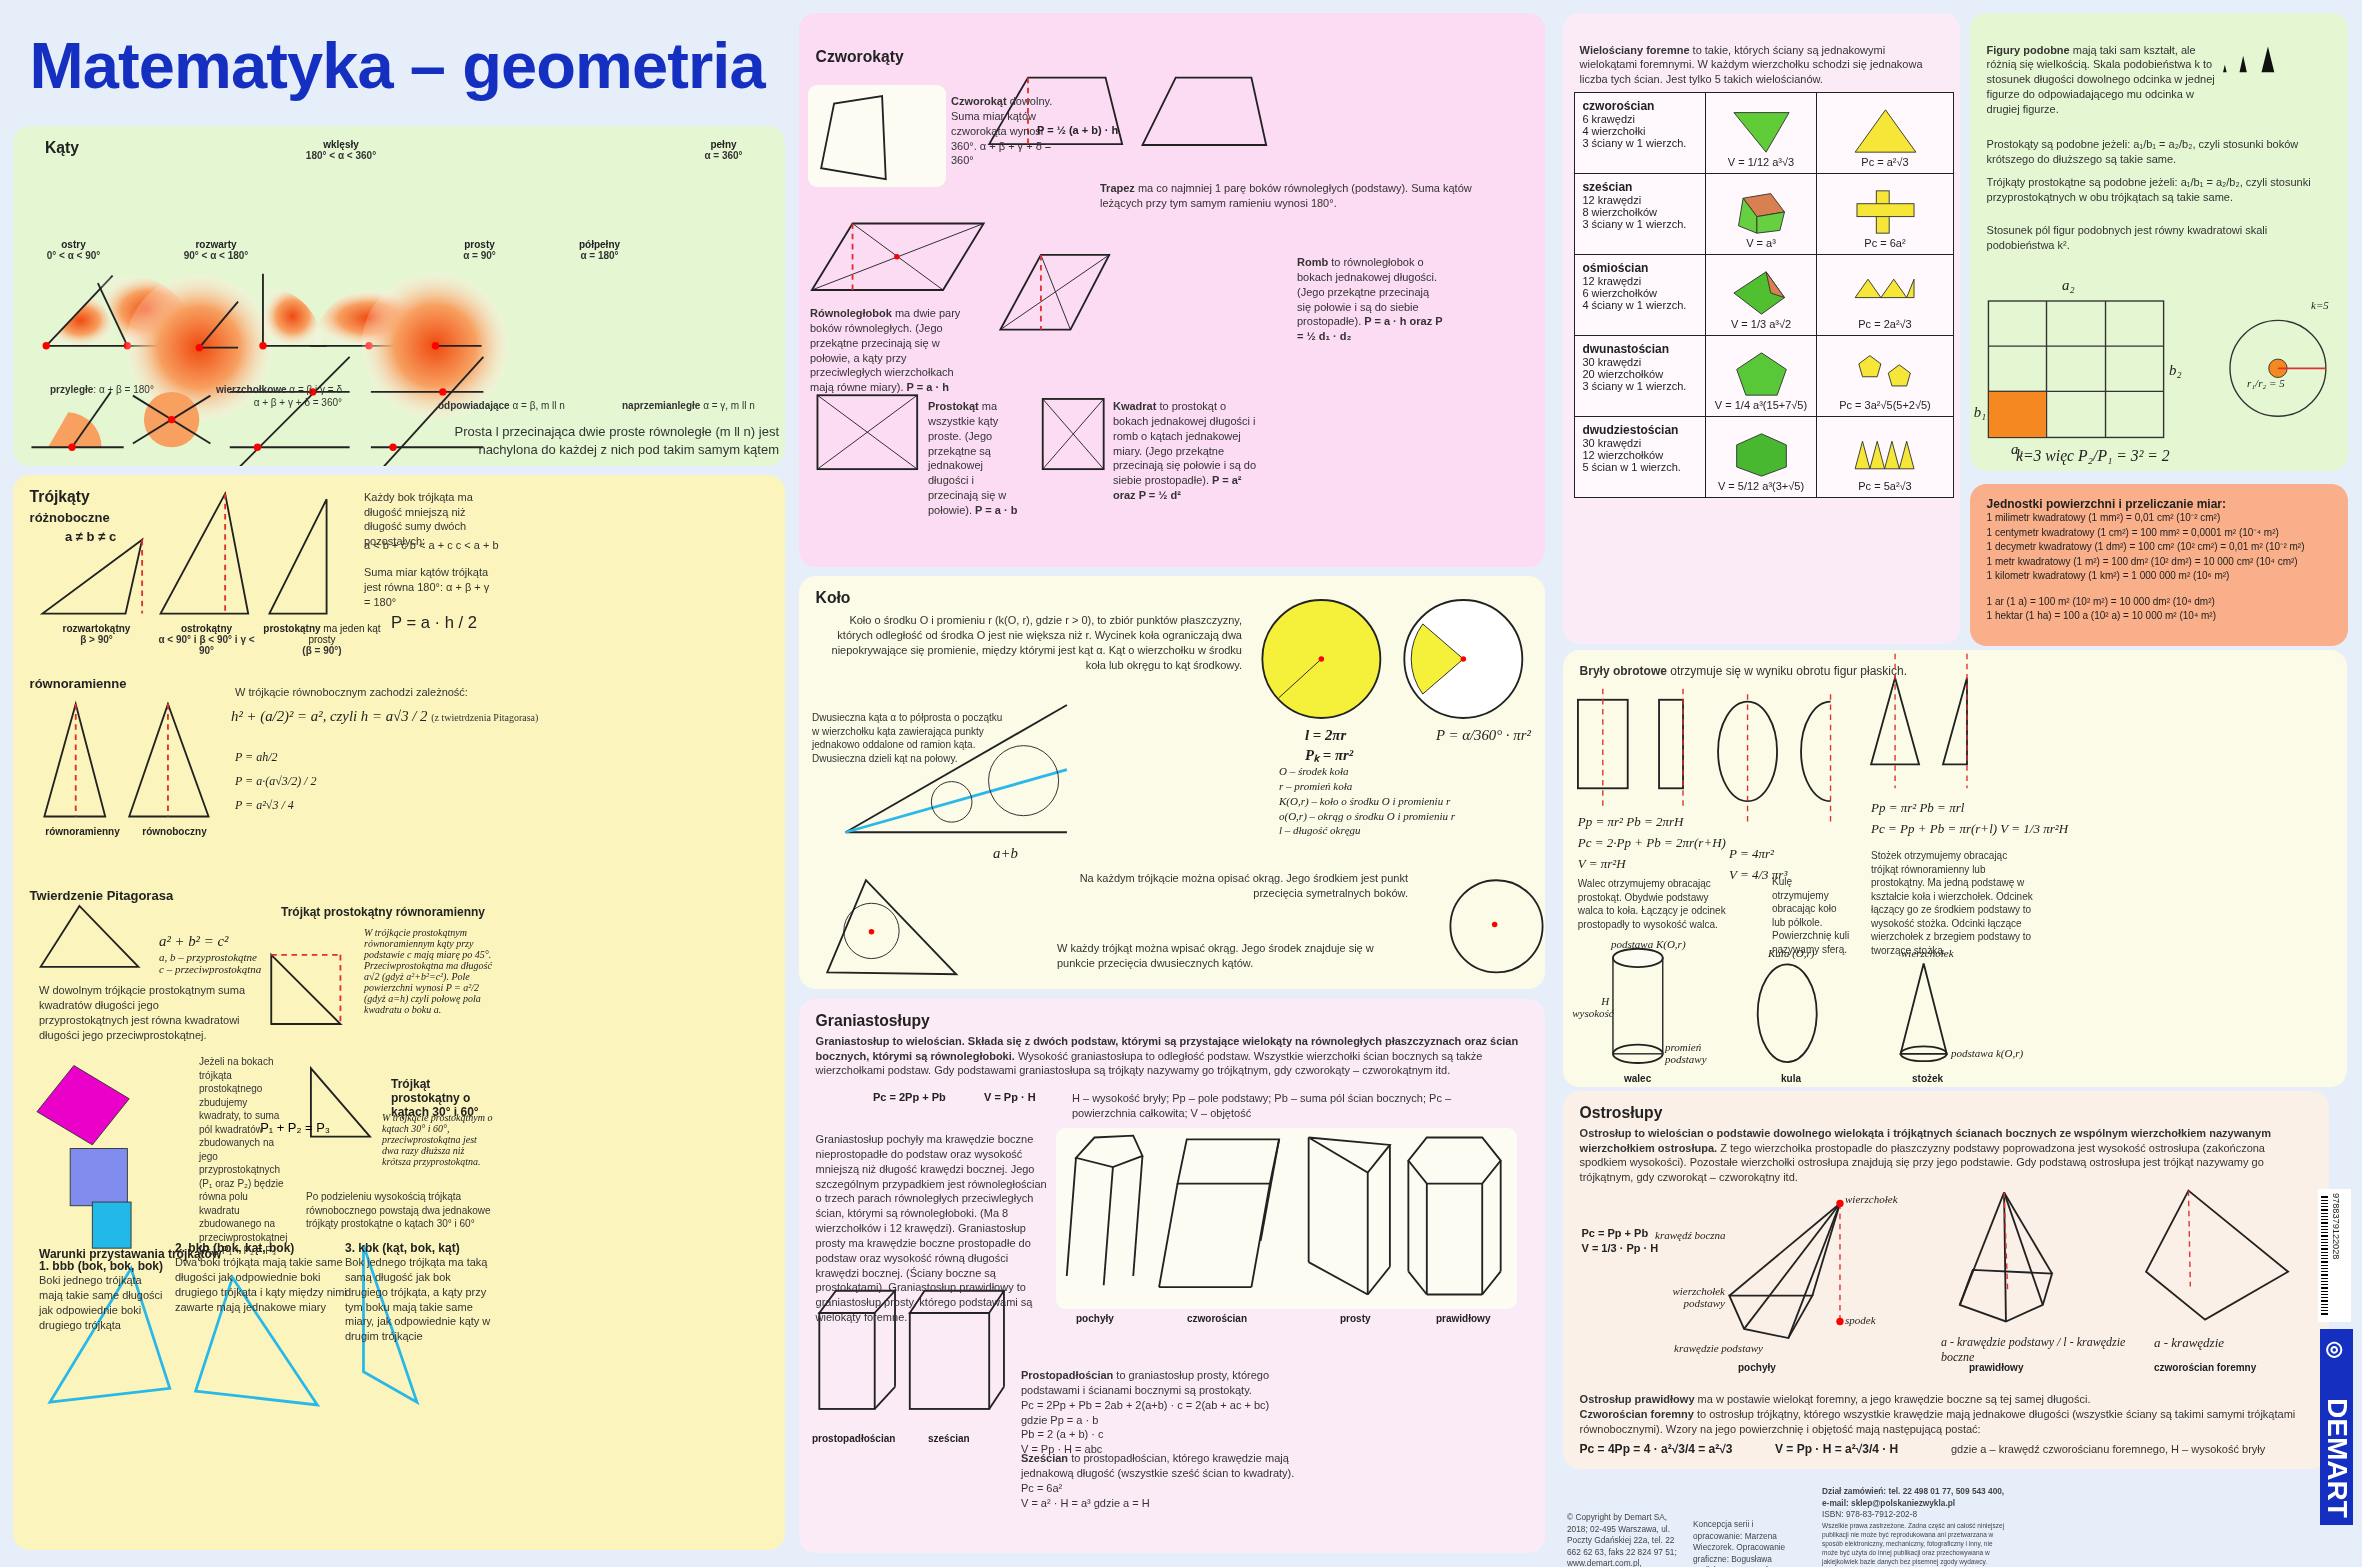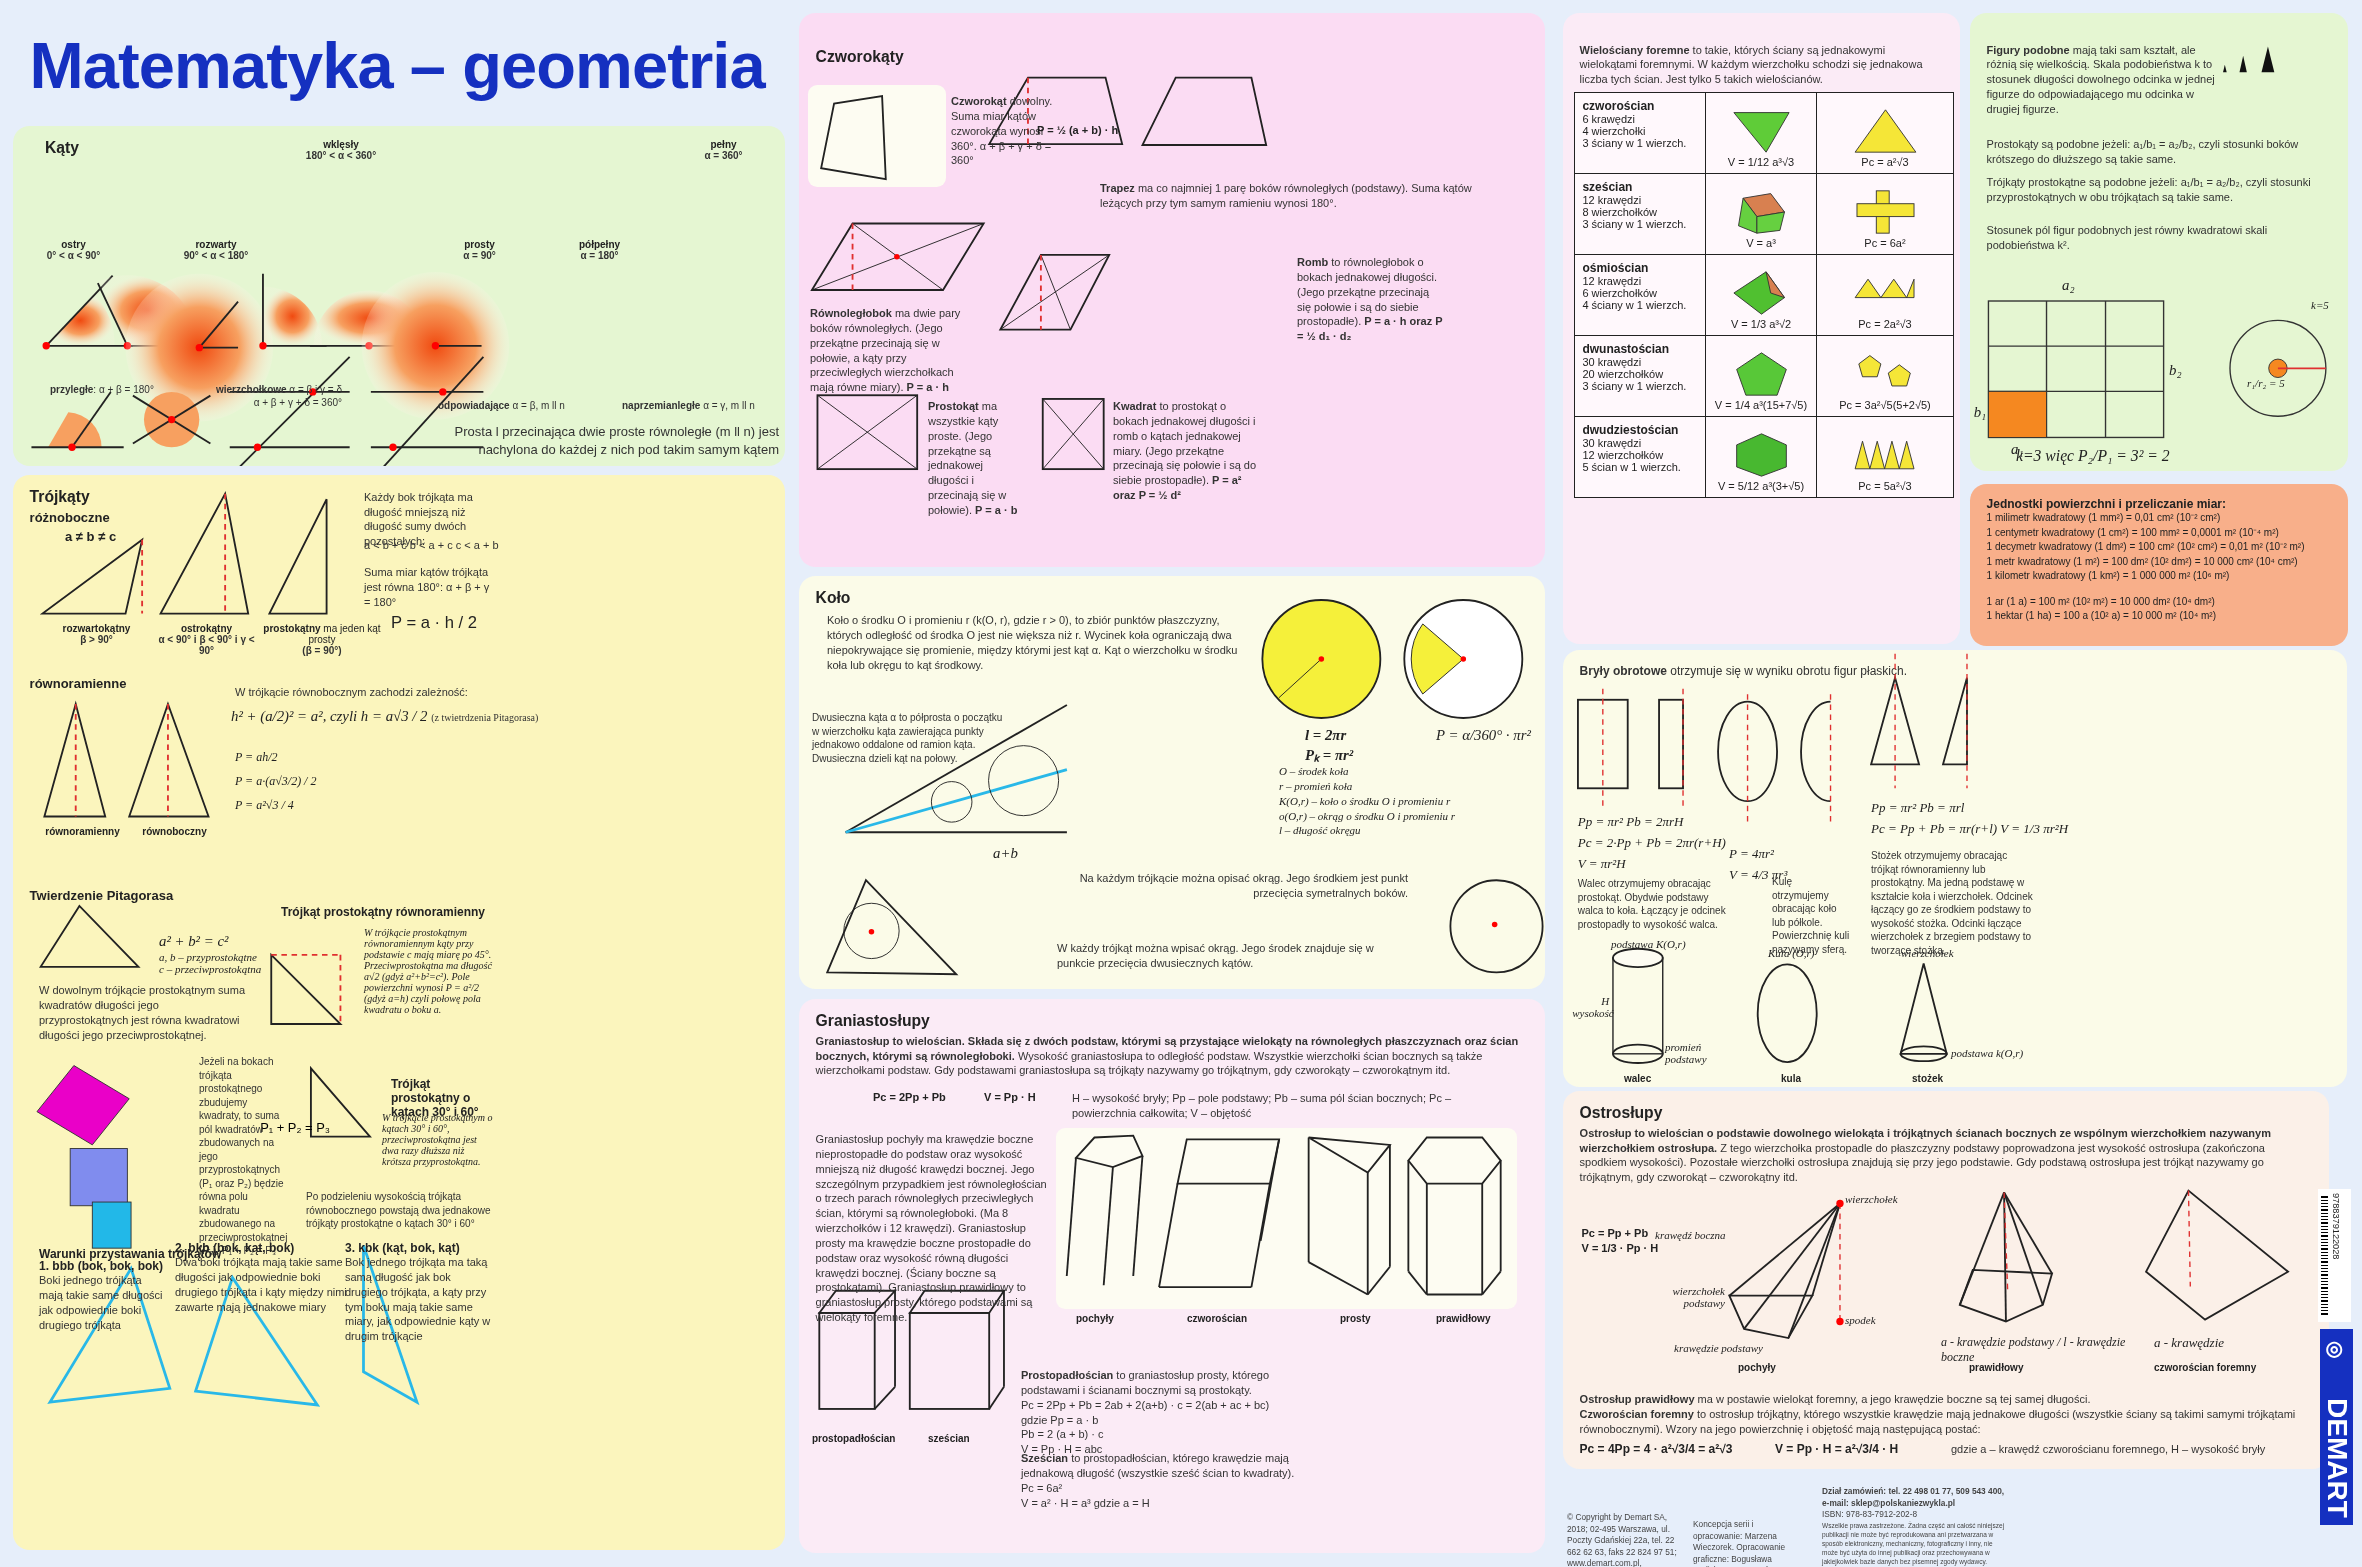--- a/index.html
+++ b/index.html
@@ -253,21 +253,21 @@
   <div class="abs bold" style="left:238px;top:111px;font-size:11px">P = ½ (a + b) · h</div>
   <div class="abs t" style="left:301px;top:168px;width:388px;font-size:11px"><b>Trapez</b><span> ma co najmniej 1 parę boków równoległych (podstawy). Suma kątów leżących przy tym samym ramieniu wynosi 180°.</span></div>
   <div class="abs t" style="left:11px;top:293px;width:166px;font-size:11px"><b>Równoległobok</b><span> ma dwie pary boków równoległych. (Jego przekątne przecinają się w połowie, a kąty przy przeciwległych wierzchołkach mają równe miary). </span><b>P = a · h</b></div>
   <div class="abs t" style="left:498px;top:242px;width:148px;font-size:11px"><b>Romb</b><span> to równoległobok o bokach jednakowej długości. (Jego przekątne przecinają się połowie i są do siebie prostopadłe). </span><b>P = a · h oraz P = ½ d₁ · d₂</b></div>
   <div class="abs t" style="left:129px;top:386px;width:92px;font-size:11px"><b>Prostokąt</b><span> ma wszystkie kąty proste. (Jego przekątne są jednakowej długości i przecinają się w połowie). </span><b>P = a · b</b></div>
   <div class="abs t" style="left:314px;top:386px;width:148px;font-size:11px"><b>Kwadrat</b><span> to prostokąt o bokach jednakowej długości i romb o kątach jednakowej miary. (Jego przekątne przecinają się połowie i są do siebie prostopadłe). </span><b>P = a² oraz P = ½ d²</b></div>
 </div>
 
 <div class="panel cream" style="left:799px;top:576px;width:746px;height:413px;">
   <div class="h">Koło</div>
-  <div class="abs t" style="left:28px;top:37px;width:415px;text-align:left;font-size:11px">Koło o środku O i promieniu r (k(O, r), gdzie r &gt; 0), to zbiór punktów płaszczyzny, których odległość od środka O jest nie większa niż r. Wycinek koła ograniczają dwa niepokrywające się promienie, między którymi jest kąt α. Kąt o wierzchołku w środku koła lub okręgu to kąt środkowy.</div>
+  <div class="abs t" style="left:28px;top:37px;width:415px;text-align:right;font-size:11px">Koło o środku O i promieniu r (k(O, r), gdzie r &gt; 0), to zbiór punktów płaszczyzny, których odległość od środka O jest nie większa niż r. Wycinek koła ograniczają dwa niepokrywające się promienie, między którymi jest kąt α. Kąt o wierzchołku w środku koła lub okręgu to kąt środkowy.</div>
   <svg class="fig" style="left:0;top:0" width="746" height="413" viewBox="0 0 808 448">
     <circle cx="566" cy="90" r="64" fill="#f5f03a" stroke="#222" stroke-width="2"></circle>
     <line x1="520" y1="132" x2="566" y2="90" stroke="#222"></line>
       <circle cx="566" cy="90" r="3" fill="red"></circle>
     <circle cx="720" cy="90" r="64" fill="#fff" stroke="#222" stroke-width="2"></circle>
     <path d="M720,90 L676,52 A64,64 0 0 0 676,128 Z" fill="#f5f03a" stroke="#222"></path>
       <circle cx="720" cy="90" r="3" fill="red"></circle>
     <line x1="50" y1="278" x2="290" y2="140" stroke="#222" stroke-width="2"></line>
       <line x1="50" y1="278" x2="290" y2="278" stroke="#222" stroke-width="2"></line>
     <line x1="50" y1="278" x2="290" y2="210" stroke="#29b8e8" stroke-width="3"></line>

